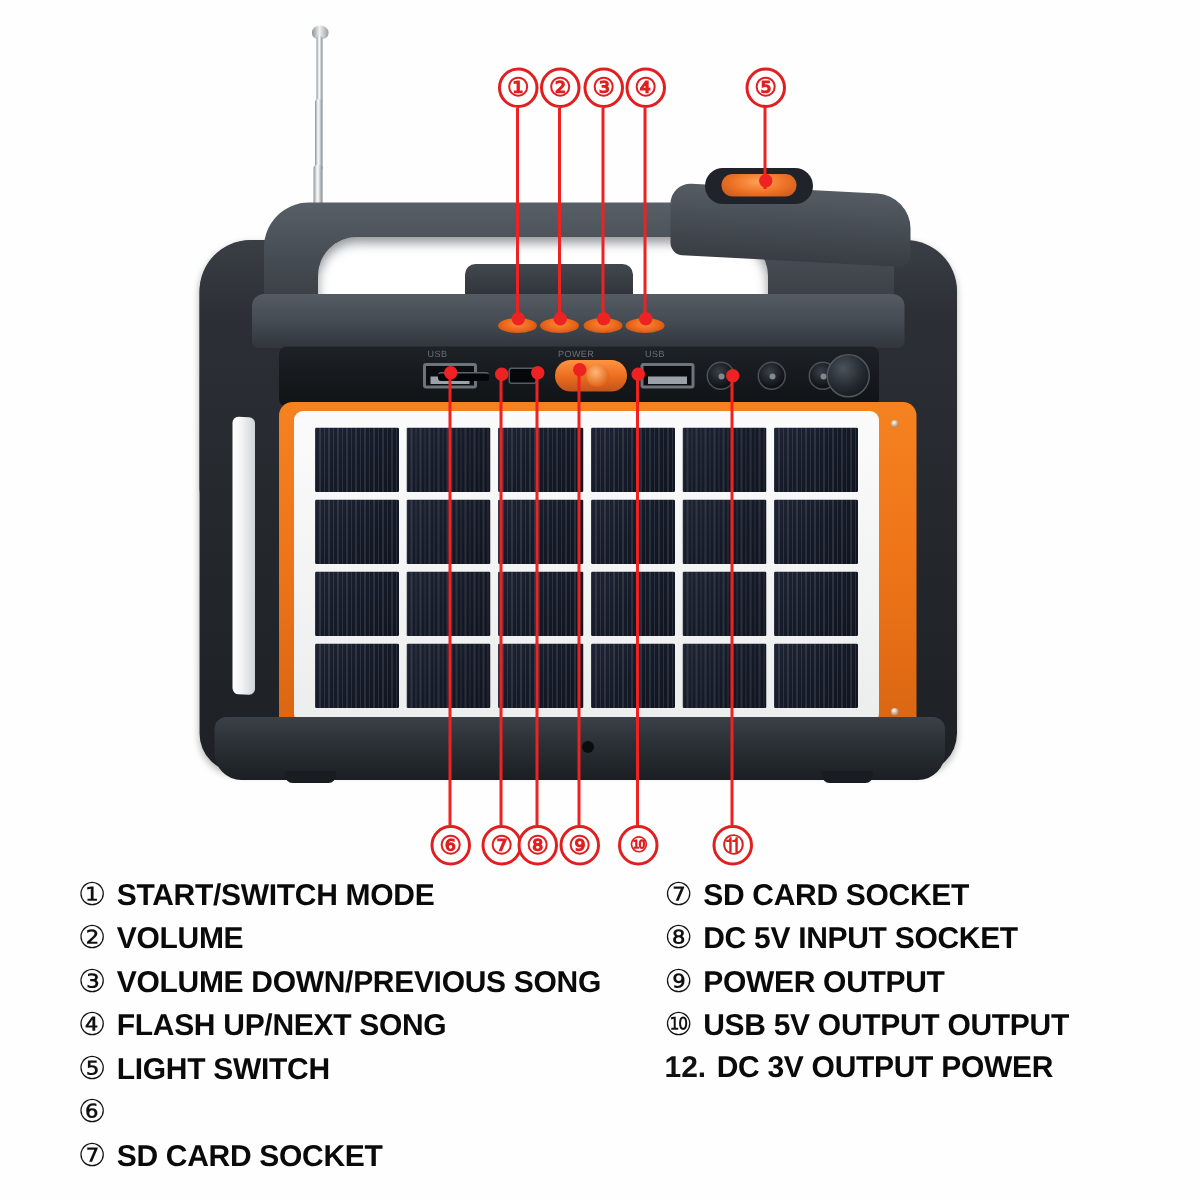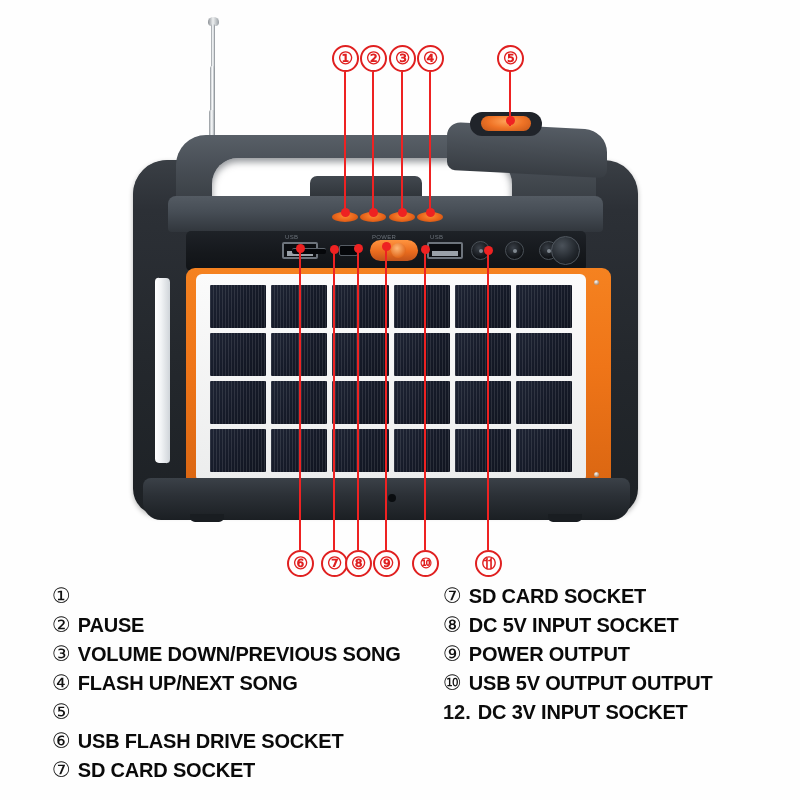--- a/index.html
+++ b/index.html
@@ -473,39 +473,40 @@
       <div class="callout wide" style="left: 412px; top: 550px;">⑩</div>
       <div class="leader" style="left: 487px; top: 250px; height: 300px;"></div>
       <div class="dot" style="left: 484px; top: 246px;"></div>
       <div class="callout wide" style="left: 475px; top: 550px;">⑪</div>
     </div>
 
   <div id="legend">
     <div class="legend-col left" id="legend-left">
         <div class="legend-row">
           <span class="legend-num">①</span>
+          <span class="legend-text">START/SWITCH MODE</span>
         </div>
         <div class="legend-row">
           <span class="legend-num">②</span>
-          <span class="legend-text">PAUSE</span>
+          <span class="legend-text">VOLUME</span>
         </div>
         <div class="legend-row">
           <span class="legend-num">③</span>
           <span class="legend-text">VOLUME DOWN/PREVIOUS SONG</span>
         </div>
         <div class="legend-row">
           <span class="legend-num">④</span>
           <span class="legend-text">FLASH UP/NEXT SONG</span>
         </div>
         <div class="legend-row">
           <span class="legend-num">⑤</span>
+          <span class="legend-text">LIGHT SWITCH</span>
         </div>
         <div class="legend-row">
           <span class="legend-num">⑥</span>
-          <span class="legend-text">USB FLASH DRIVE SOCKET</span>
         </div>
         <div class="legend-row">
           <span class="legend-num">⑦</span>
           <span class="legend-text">SD CARD SOCKET</span>
         </div>
       </div>
     <div class="legend-col right" id="legend-right">
         <div class="legend-row">
           <span class="legend-num">⑦</span>
           <span class="legend-text">SD CARD SOCKET</span>
@@ -517,18 +518,18 @@
         <div class="legend-row">
           <span class="legend-num">⑨</span>
           <span class="legend-text">POWER OUTPUT</span>
         </div>
         <div class="legend-row">
           <span class="legend-num">⑩</span>
           <span class="legend-text">USB 5V OUTPUT OUTPUT</span>
         </div>
         <div class="legend-row">
           <span class="legend-num plain">12.</span>
-          <span class="legend-text">DC 3V INPUT SOCKET</span>
+          <span class="legend-text">DC 3V OUTPUT POWER</span>
         </div>
       </div>
   </div>
 
 </div>
 
 </body></html>

